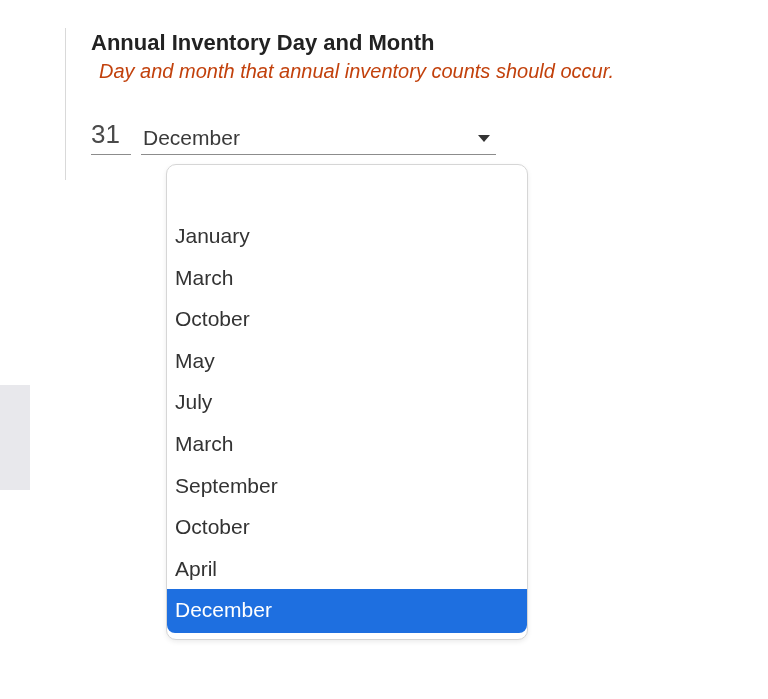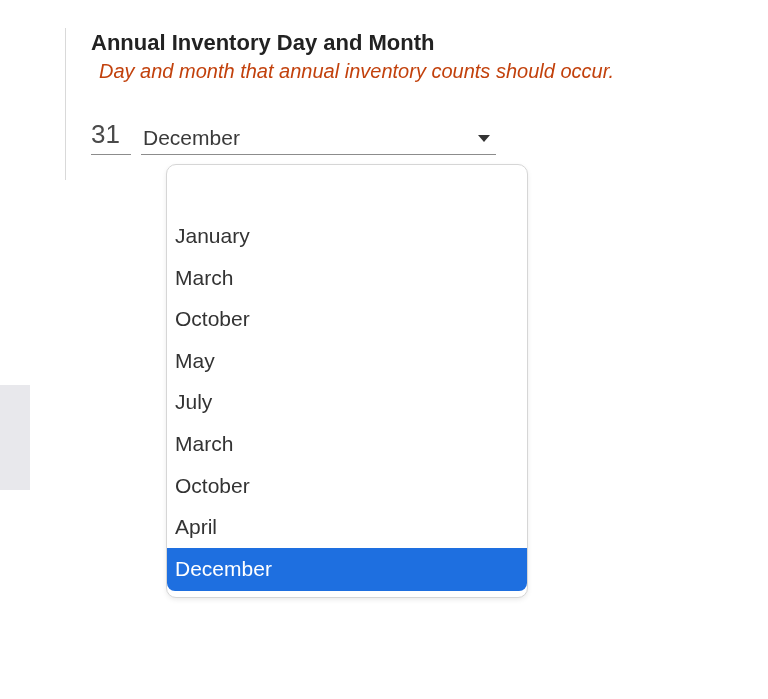--- a/index.html
+++ b/index.html
@@ -142,19 +142,20 @@
         </span>
       </div>
 
       <div class="dropdown" id="dropdown">
           <div class="dropdown-item">January</div>
           <div class="dropdown-item">March</div>
           <div class="dropdown-item">October</div>
           <div class="dropdown-item">May</div>
           <div class="dropdown-item">July</div>
           <div class="dropdown-item">March</div>
+          <div class="dropdown-item">September</div>
           <div class="dropdown-item">October</div>
           <div class="dropdown-item">April</div>
           <div class="dropdown-item selected">December</div>
         </div>
     </div>
   </div>
 </div>
 
 </body></html>

